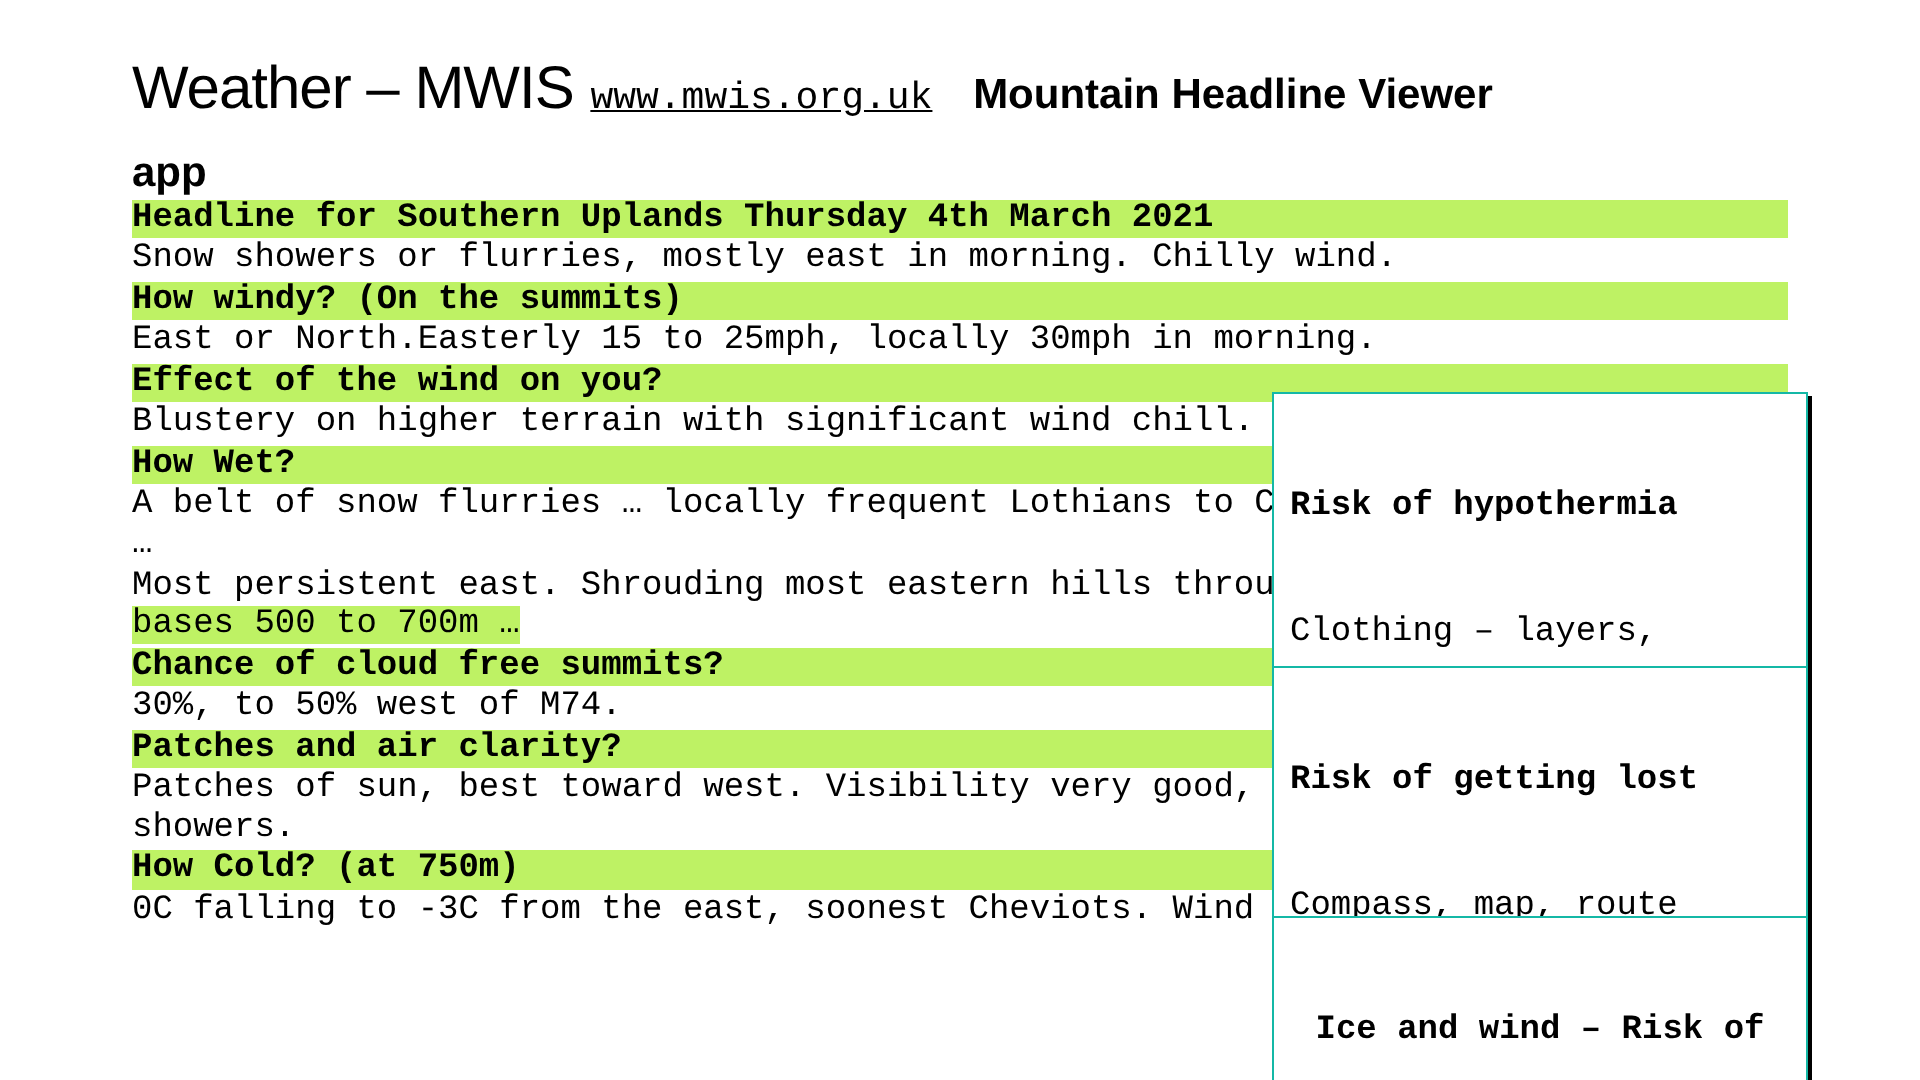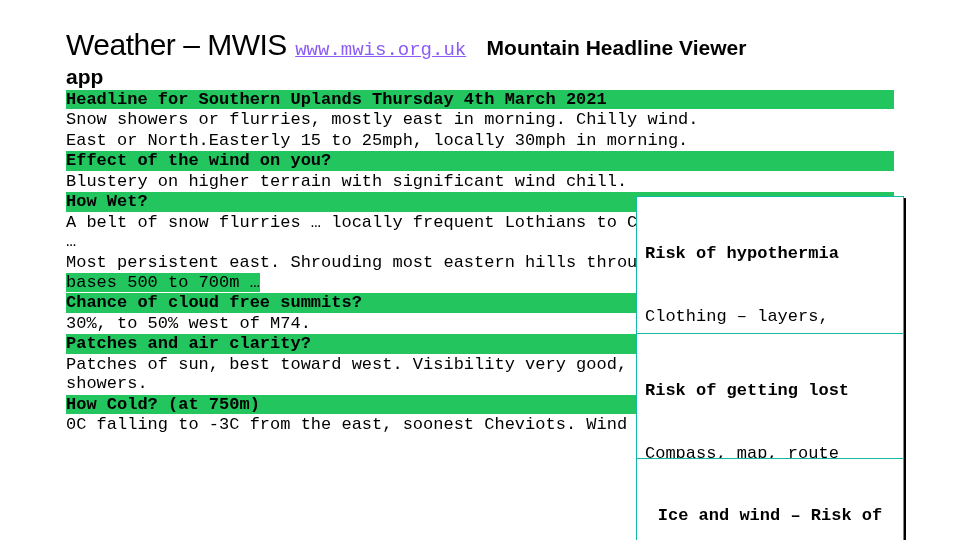--- a/index.html
+++ b/index.html
@@ -24,37 +24,37 @@
     font-family: Arial, Helvetica, sans-serif;
     font-size: 30px;
     font-weight: 400;
   }
   .title-row .title-main {
     letter-spacing: -0.5px;
   }
   .url {
     font-family: "Courier New", Courier, monospace;
     font-size: 19px;
-    color: #8b5cf6;
+    color: #000000;
     text-decoration: underline;
     letter-spacing: 0px;
   }
   .title-sub {
     font-family: Arial, Helvetica, sans-serif;
     font-size: 21px;
     font-weight: bold;
     margin-left: 12px;
   }
   .app-line {
     font-family: Arial, Helvetica, sans-serif;
     font-size: 21px;
     font-weight: bold;
-    margin-top: 2px;
+    margin-top: 12px;
   }
-  .hl { background: #22c55e; }
+  .hl { background: #bef264; }
   .bold { font-weight: bold; }
   .body-line { margin-top: 1px; }
 
   .badge {
     position: absolute;
     background: #ffffff;
     border: 1px solid #14b8a6;
     box-shadow: 2px 2px 0 #000;
     font-family: "Courier New", Courier, monospace;
     font-size: 17px;
@@ -75,20 +75,21 @@
   <div class="title-row">
     <span class="title-main">Weather – MWIS</span>
     <a href="#" class="url">www.mwis.org.uk</a>
     <span class="title-sub">Mountain Headline Viewer</span>
   </div>
   <div class="app-line">app</div>
 
   <div class="body-line bold hl">Headline for Southern Uplands Thursday 4th March 2021</div>
   <div class="body-line">Snow showers or flurries, mostly east in morning. Chilly wind.</div>
 
+  <div class="body-line bold hl">How windy? (On the summits)</div>
   <div class="body-line">East or North.Easterly 15 to 25mph, locally 30mph in morning.</div>
 
   <div class="body-line bold hl">Effect of the wind on you?</div>
   <div class="body-line">Blustery on higher terrain with significant wind chill.</div>
 
   <div class="body-line bold hl">How Wet?</div>
   <div class="body-line">A belt of snow flurries … locally frequent Lothians to Cheviots; rain below 400m …</div>
 
   <div class="body-line">
     <span>Most persistent east. Shrouding most eastern hills throughout the day, </span><span class="hl">cloud bases 500 to 700m …</span>

